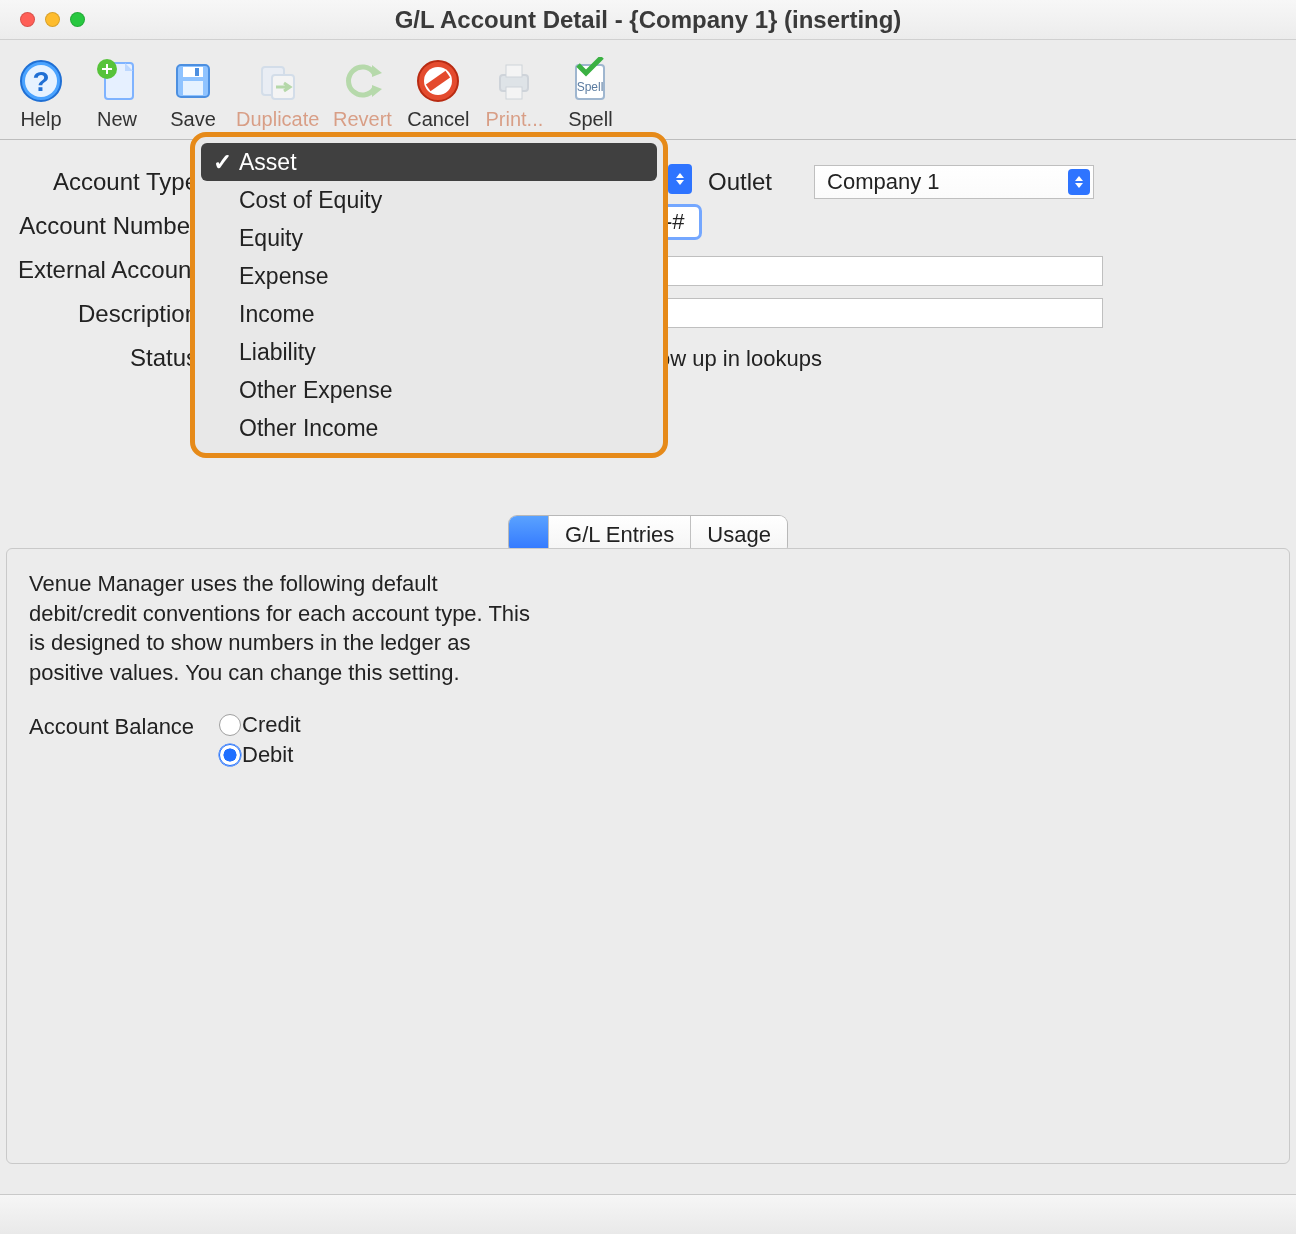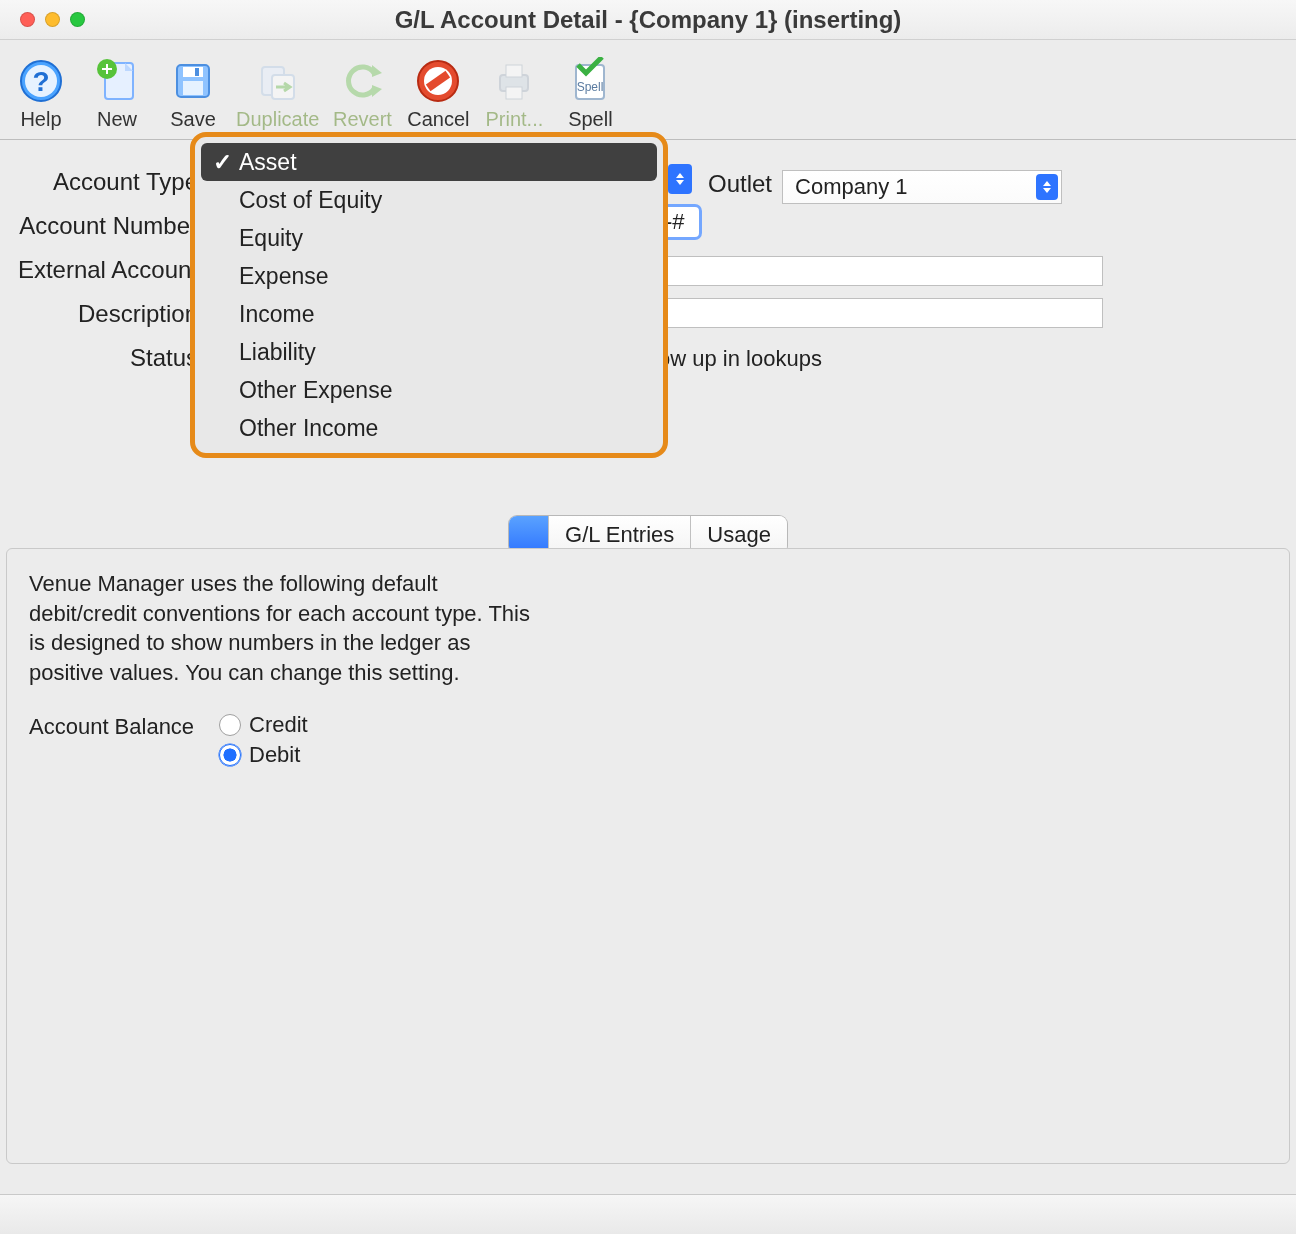--- a/index.html
+++ b/index.html
@@ -52,21 +52,21 @@
     align-items: center;
     padding: 4px 8px 0 8px;
     gap: 10px;
   }
   .tbtn {
     display: flex; flex-direction: column; align-items: center;
     min-width: 66px;
     cursor: pointer;
     color: #333;
   }
-  .tbtn.disabled { opacity: 0.45; color: #4d7c0f; cursor: default; }
+  .tbtn.disabled { opacity: 0.45; color: #c2410c; cursor: default; }
   .tbtn .ic {
     width: 58px; height: 58px;
     display: flex; align-items: center; justify-content: center;
   }
   .tbtn .lbl { font-size: 20px; margin-top: -2px; }
 
   
   .body {
     background: #ececec;
     height: 1094px;
@@ -126,23 +126,24 @@
   .textinput {
     background: #fff;
     border: 1px solid #bfbfbf;
     height: 30px;
     padding: 0 6px;
     font-size: 20px;
   }
 
   .outlet-row {
     position: absolute;
-    top: 16px; left: 700px;
-    display: flex; align-items: flex-start;
+    top: 6px; left: 700px;
+    display: flex; align-items: center;
     height: 44px;
+    gap: 32px;
   }
   .outlet-row .label { width: auto; padding-right: 10px; }
   .outlet-select { width: 280px; }
 
   .acct-number-input-wrap {
     position: absolute;
     top: 50px;
     left: 650px;
     display: flex; align-items: center;
     border: 3px solid #74a7ff;
@@ -219,21 +220,21 @@
     display: flex;
     align-items: flex-start;
   }
   .balance-label {
     width: 190px;
     text-align: left;
     padding-top: 2px;
   }
   .radio-col { display: flex; flex-direction: column; gap: 4px; }
   .radio {
-    display: flex; align-items: center; gap: 8px;
+    display: flex; align-items: center; gap: 1px;
   }
   .radio .dot {
     width: 22px; height: 22px; border-radius: 50%;
     border: 1px solid #a0a0a0;
     background: #fff;
     position: relative;
   }
   .radio.selected .dot {
     border-color: #1f6fff;
     background: radial-gradient(circle at 50% 50%, #1f6fff 0 45%, #fff 48% 100%);

